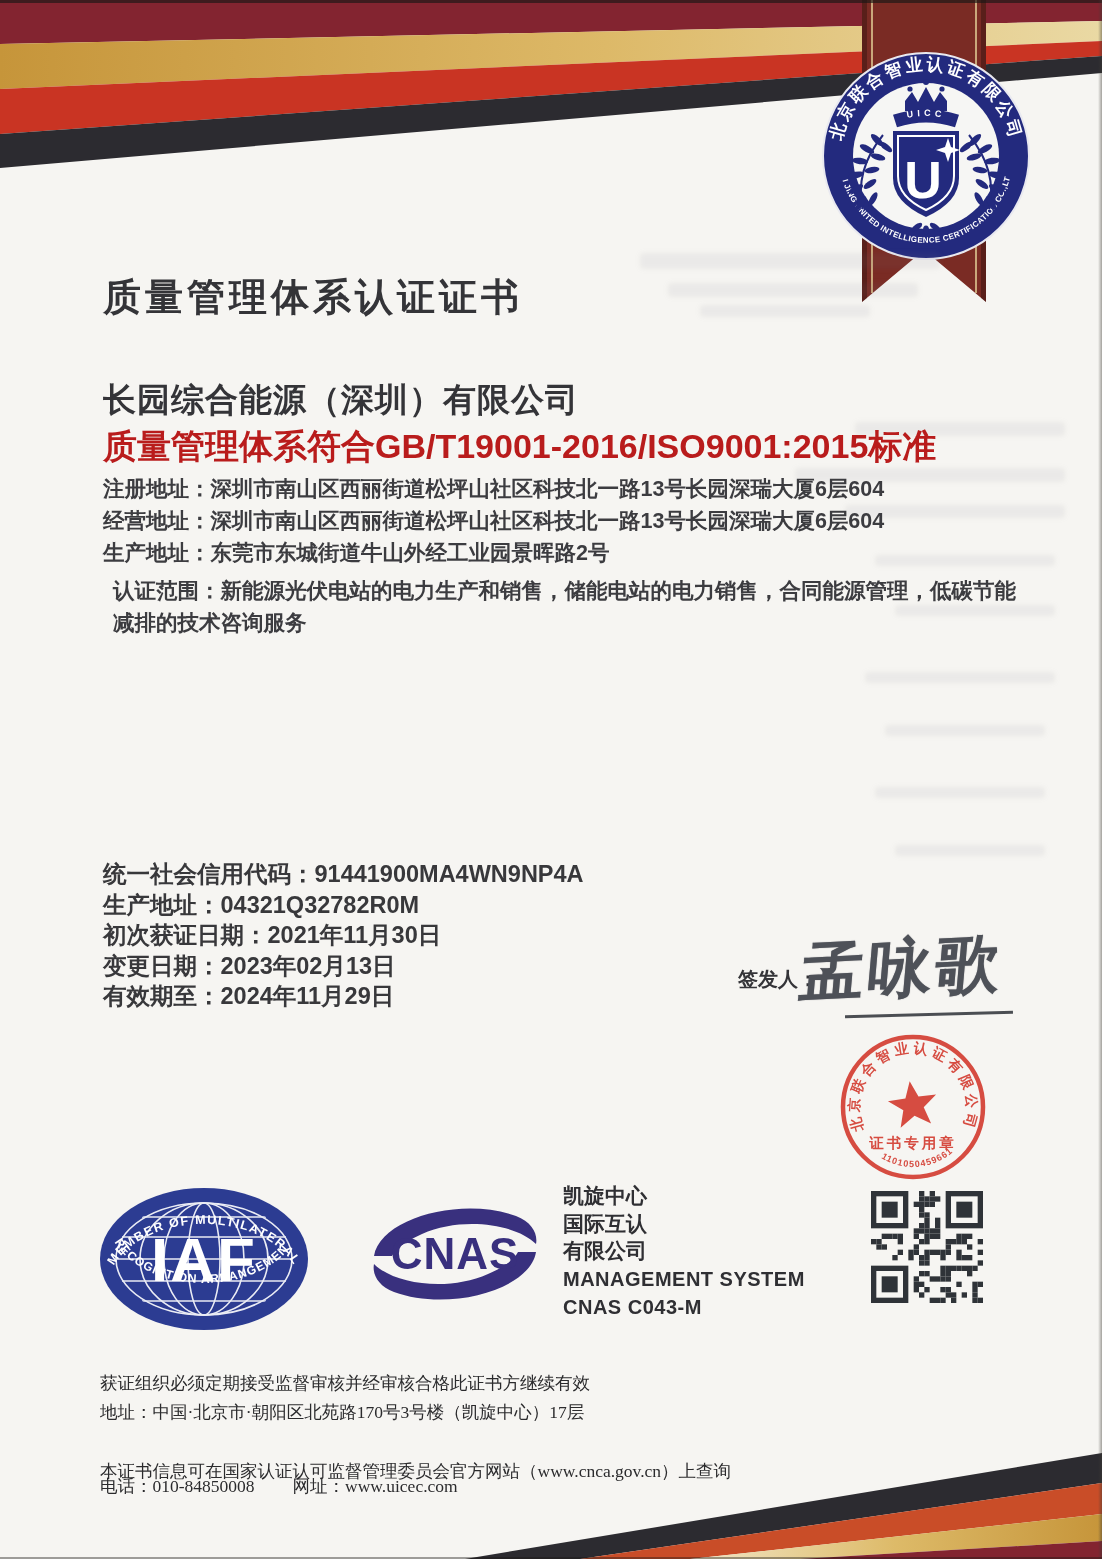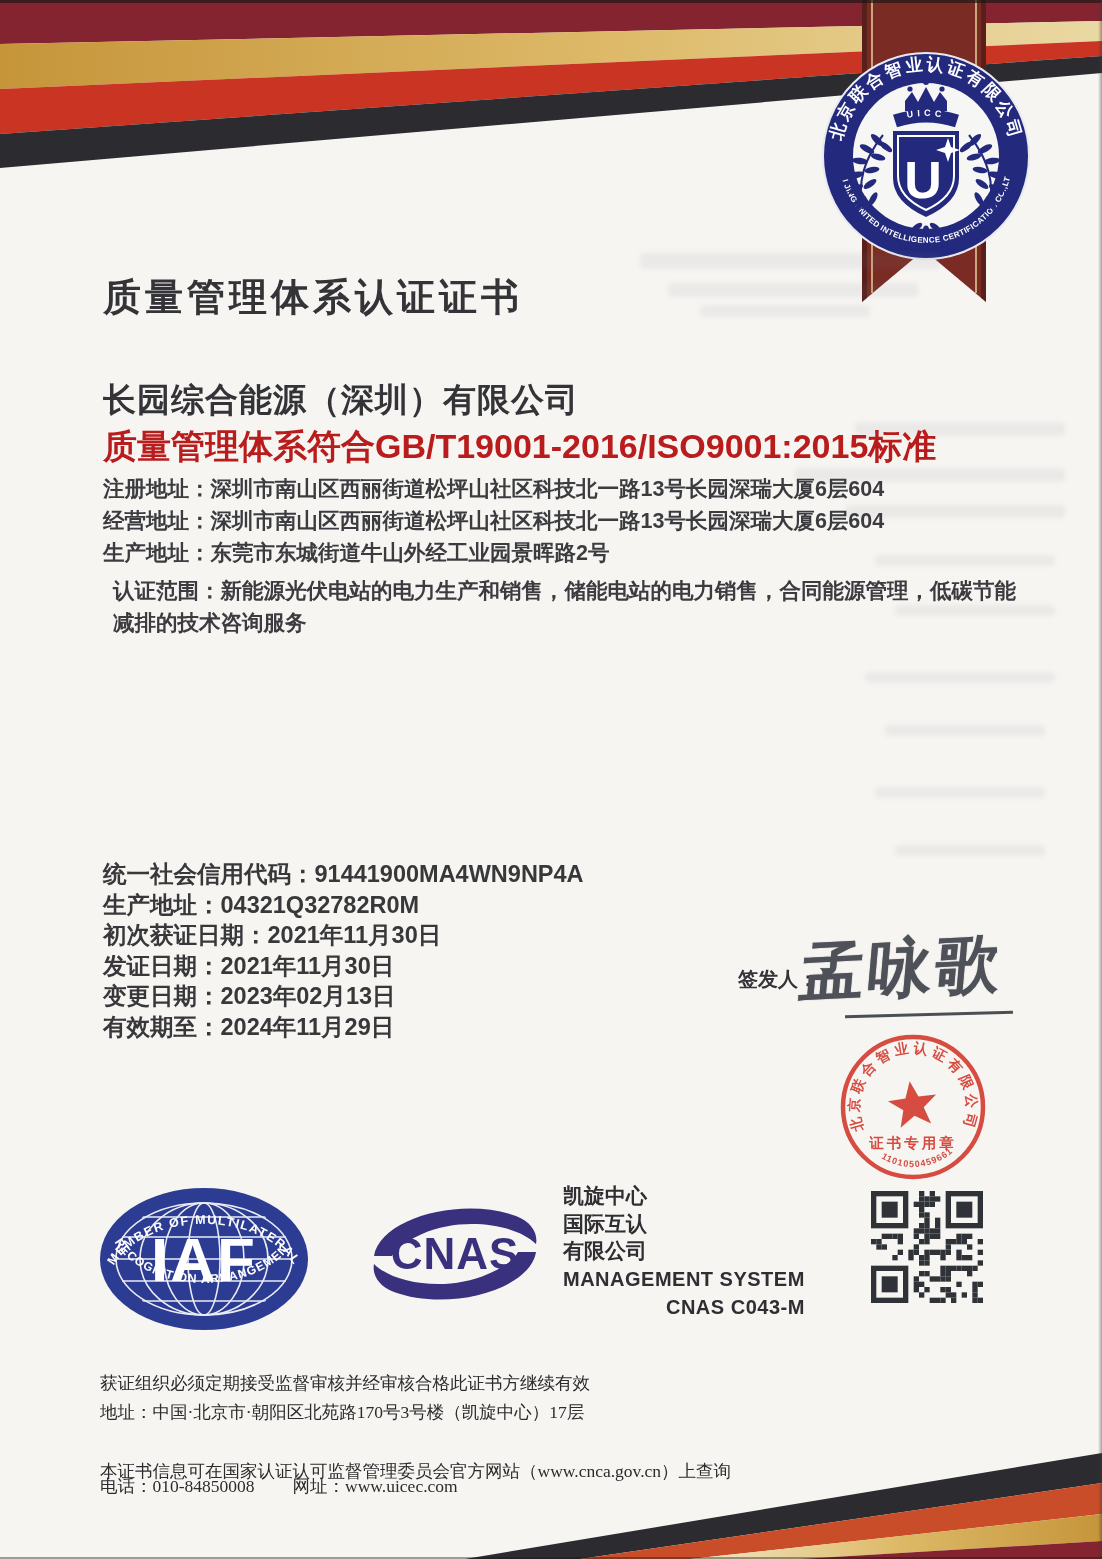--- a/index.html
+++ b/index.html
@@ -14,21 +14,21 @@
   .standard{left:103px;top:424px;font-size:34px;font-weight:700;color:#b91c1c;}
   .addr{left:103px;top:473px;font-size:21.5px;line-height:32px;font-weight:600;color:#3c3c40;}
   .scope{left:113px;top:576px;width:905px;font-size:21.5px;line-height:31.5px;font-weight:600;color:#3c3c40;}
   .details{left:103px;top:820px;font-size:23.5px;line-height:30.6px;font-weight:600;color:#38383b;margin-top:39px;}
   .sig-label{left:738px;top:966px;font-size:20px;font-weight:600;color:#343438;}
   .sig-name{left:800px;top:925px;font-size:64px;font-weight:700;color:#4e5158;
             transform:rotate(-3deg) skewX(-8deg);letter-spacing:4px;text-shadow:0 0 1px rgba(60,60,70,.6);}
   .sig-line{left:845px;top:1013px;width:168px;height:3px;background:#4b4e53;transform:rotate(-1.5deg);}
   .acc-block{left:563px;top:1182px;}
   .acc-cn{font-size:21px;line-height:27.5px;font-weight:600;color:#2f2f33;}
-  .acc-en{font-size:20px;line-height:28px;font-weight:700;color:#2f2f33;letter-spacing:.5px;text-align:right;}
+  .acc-en{font-size:20px;line-height:28px;font-weight:700;color:#2f2f33;letter-spacing:.5px;}
   .footer{font-family:"Liberation Serif","DejaVu Serif",serif;color:#2b2b2d;font-size:17.5px;text-align:center;}
   .f1{left:100px;top:1371px;} .f2{left:100px;top:1400px;} .f3{left:100px;top:1430px;margin-top:44px;} .f4{left:100px;top:1459px;}
   .f3 span{margin-right:38px;}
   .ghost{position:absolute;background:rgba(120,122,138,.09);filter:blur(2.5px);border-radius:4px;}
   .stamp-wrap{left:835px;top:1029px;mix-blend-mode:multiply;opacity:.93;}
   svg text{font-family:"Liberation Sans","DejaVu Sans",sans-serif;}
 </style>
 </head>
 <body>
 
@@ -135,21 +135,20 @@
     <div>经营地址：深圳市南山区西丽街道松坪山社区科技北一路13号长园深瑞大厦6层604</div>
     <div>生产地址：东莞市东城街道牛山外经工业园景晖路2号</div>
   </div>
 
   <div class="abs scope">认证范围：新能源光伏电站的电力生产和销售，储能电站的电力销售，合同能源管理，低碳节能减排的技术咨询服务</div>
 
   <div class="abs details">
     <div>统一社会信用代码：91441900MA4WN9NP4A</div>
     <div>生产地址：04321Q32782R0M</div>
     <div>初次获证日期：2021年11月30日</div>
-    <div>发证日期：2021年11月30日</div>
     <div>变更日期：2023年02月13日</div>
     <div>有效期至：2024年11月29日</div>
   </div>
 
   <div class="abs sig-label">签发人：</div>
   <div class="abs sig-name">孟咏歌</div>
   <div class="abs sig-line"></div>
 
   <svg class="abs stamp-wrap" width="156" height="156" viewBox="0 0 156 156">
     <defs>

